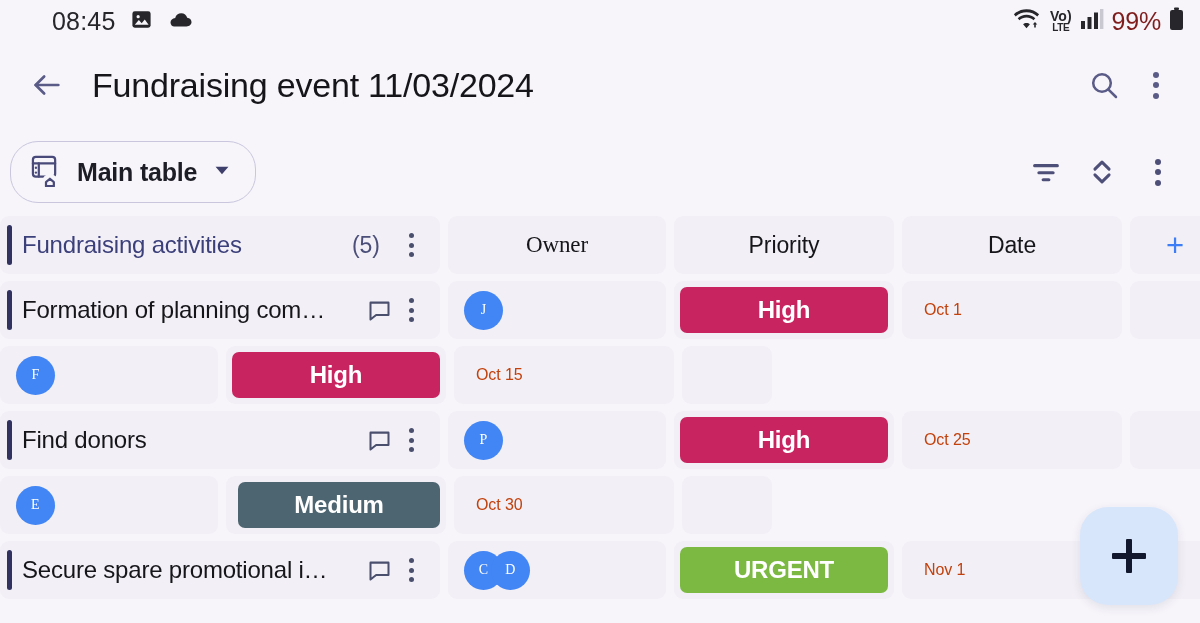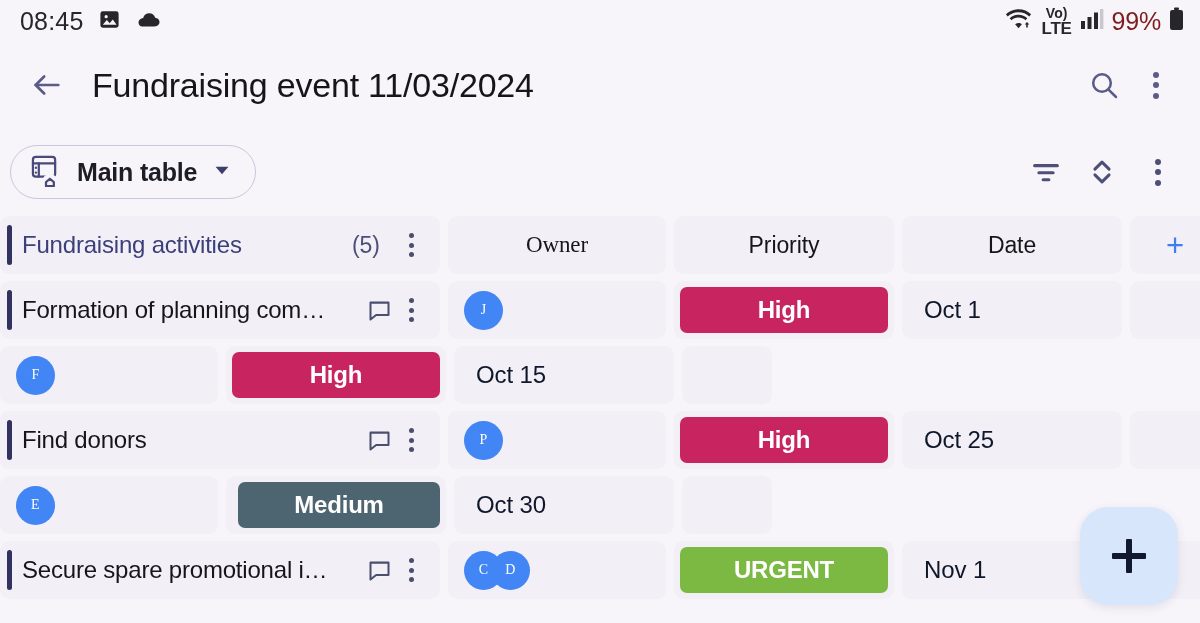--- a/index.html
+++ b/index.html
@@ -25,20 +25,21 @@
     display: flex;
     align-items: center;
     justify-content: space-between;
     padding: 0 16px 0 20px;
     background: #f7f5fa;
   }
   .status-left {
     display: flex;
     align-items: center;
     gap: 14px;
+    margin-left: 32px;
   }
   .status-time {
     font-size: 25px;
     color: #26262b;
     letter-spacing: 0.2px;
   }
   .status-right {
     display: flex;
     align-items: center;
     gap: 8px;
@@ -52,21 +53,21 @@
   .volte {
     display: flex;
     flex-direction: column;
     align-items: center;
     line-height: 1;
     font-size: 9px;
     font-weight: bold;
     color: #26262b;
   }
   .volte span:first-child { font-size: 14px; }
-  .volte span:last-child { font-size: 17px; letter-spacing: -0.3px;}
+  .volte span:last-child { font-size: 10px; letter-spacing: -0.3px;}
 
   
   .appbar {
     height: 86px;
     display: flex;
     align-items: center;
     padding: 0 18px 0 24px;
     background: #f7f5fa;
   }
   .back-btn {
@@ -102,21 +103,21 @@
     align-items: center;
     padding: 0 14px 0 10px;
     background: #f7f5fa;
   }
   .board-pill {
     display: flex;
     align-items: center;
     gap: 14px;
     border: 1.6px solid #c9c6de;
     border-radius: 28px;
-    height: 54px;
+    height: 62px;
     padding: 0 22px 0 18px;
     background: #f7f5fa;
     cursor: pointer;
   }
   .board-pill-label {
     font-size: 25px;
     color: #1d1d26;
     font-weight: 600;
     letter-spacing: -0.2px;
   }
@@ -263,22 +264,22 @@
     display: flex;
     align-items: center;
     justify-content: center;
     color: #ffffff;
     font-size: 24px;
     font-weight: 700;
     letter-spacing: -0.2px;
     cursor: pointer;
   }
   .date-text {
-    font-size: 24px;
-    color: #0f172a;
+    font-size: 16px;
+    color: #c2410c;
     letter-spacing: -0.1px;
     text-align: right;
   }
 
   
   .fab {
     position: absolute;
     right: 22px;
     bottom: 18px;
     width: 98px;

